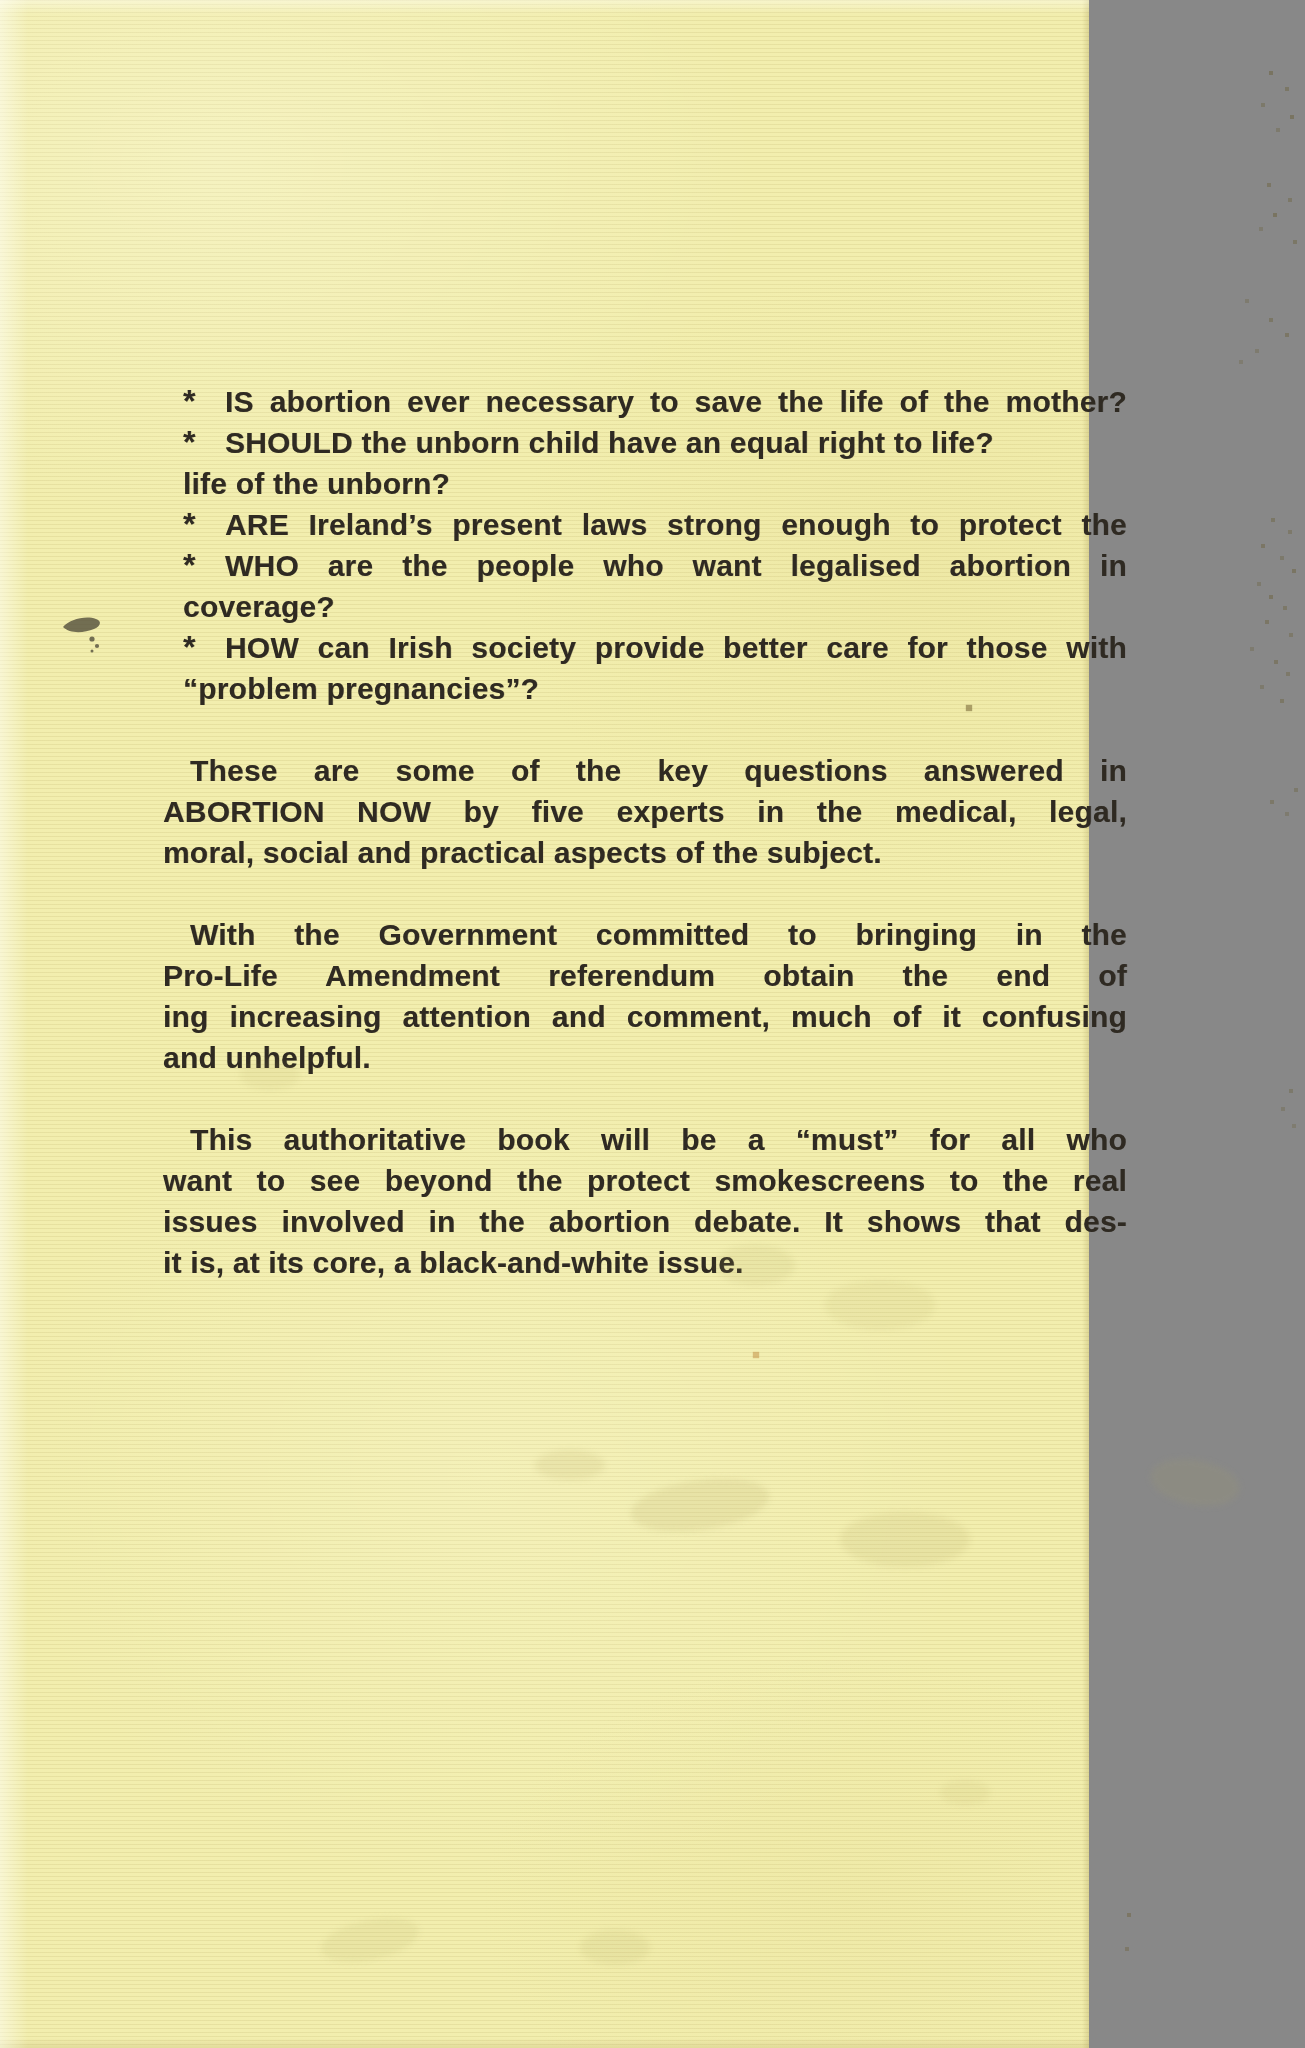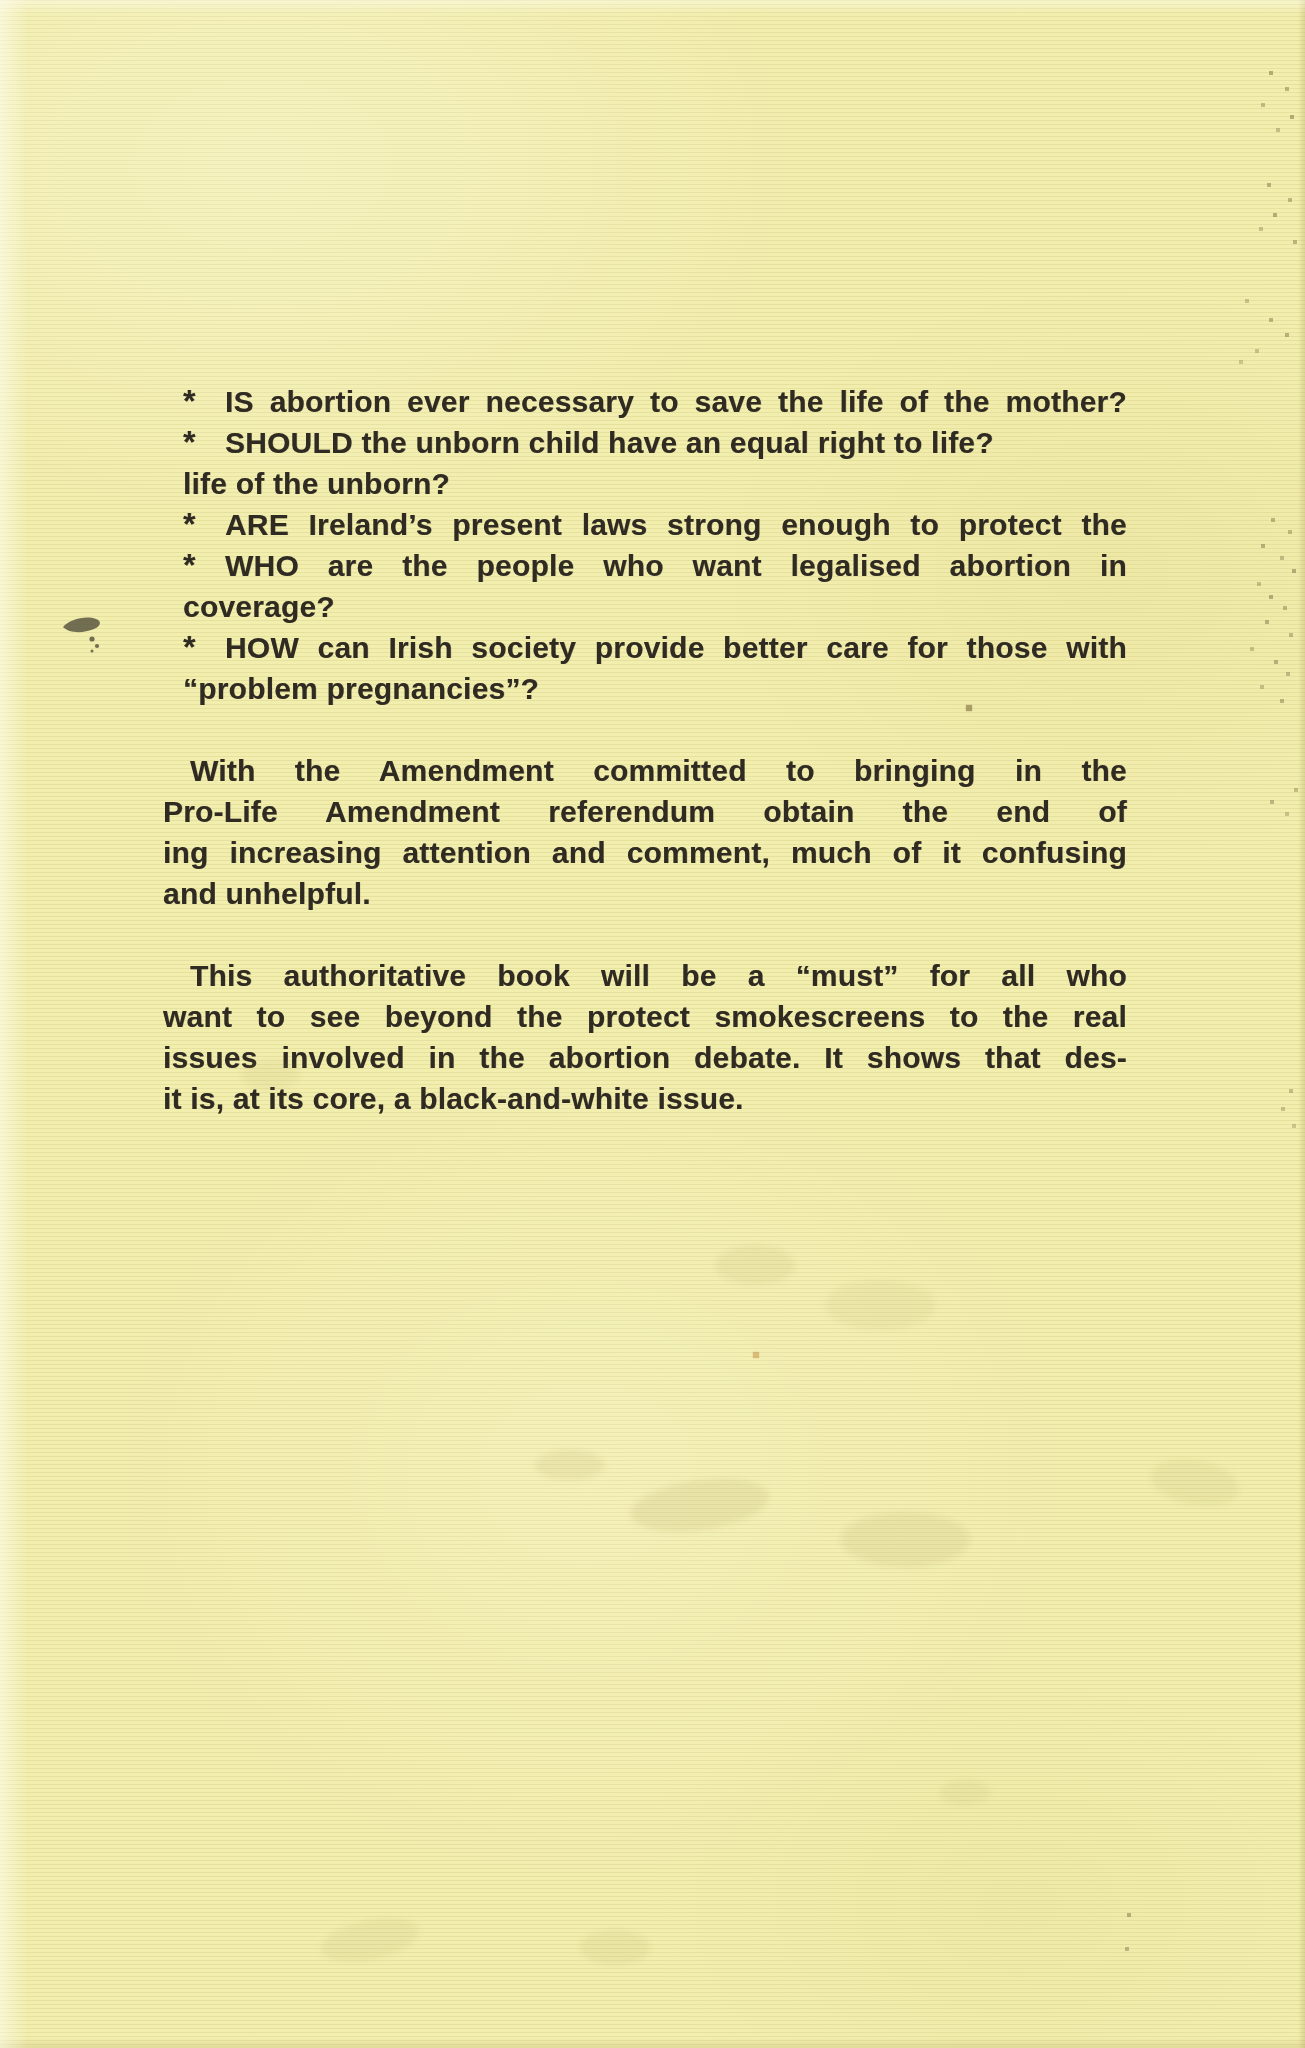--- a/index.html
+++ b/index.html
@@ -1,18 +1,18 @@
 <!DOCTYPE html>
 <html style="--paper: #f2eeae; --ink: #2f2a22;"><head>
 <meta charset="utf-8">
 <style>
   html,body{margin:0;padding:0;}
   body{width:1305px;height:2048px;overflow:hidden;background:#888;}
   .page{
-    position:relative;width:1305px;height:2048px;
+    position:relative;width:1089px;height:2048px;
     background-color:var(--paper,#f2eeae);
     font-family:"Liberation Sans","DejaVu Sans",sans-serif;
   }
   .texture{
     position:absolute;inset:0;pointer-events:none;
     background-image:
       linear-gradient(to right, rgba(255,255,248,0.50), rgba(255,255,248,0) 28px),
       linear-gradient(to bottom, rgba(255,255,248,0.40), rgba(255,255,248,0) 14px),
       linear-gradient(to left, rgba(168,155,88,0.30), rgba(168,155,88,0) 7px),
       linear-gradient(to top, rgba(168,155,88,0.22), rgba(168,155,88,0) 10px),
@@ -102,23 +102,28 @@
         <div class="line"><span class="star">*</span><span>WHO are the people who want legalised abortion in</span></div>
         <div class="line last">coverage?</div>
       </div>
 
       <div class="bullet">
         <div class="line"><span class="star">*</span><span>HOW can Irish society provide better care for those with</span></div>
         <div class="line last">“problem pregnancies”?</div>
       </div>
     </div>
 
+    <div class="para">
+      <div class="line">These are some of the key questions answered in</div>
+      <div class="line">ABORTION NOW by five experts in the medical, legal,</div>
+      <div class="line last">moral, social and practical aspects of the subject.</div>
+    </div>
 
     <div class="para">
-      <div class="line">With the Amendment committed to bringing in the</div>
+      <div class="line">With the Government committed to bringing in the</div>
       <div class="line">Pro-Life Amendment referendum obtain the end of</div>
       <div class="line">ing increasing attention and comment, much of it confusing</div>
       <div class="line last">and unhelpful.</div>
     </div>
 
     <div class="para p3">
       <div class="line">This authoritative book will be a “must” for all who</div>
       <div class="line">want to see beyond the protect smokescreens to the real</div>
       <div class="line">issues involved in the abortion debate. It shows that des-</div>
       <div class="line last">it is, at its core, a black-and-white issue.</div>

